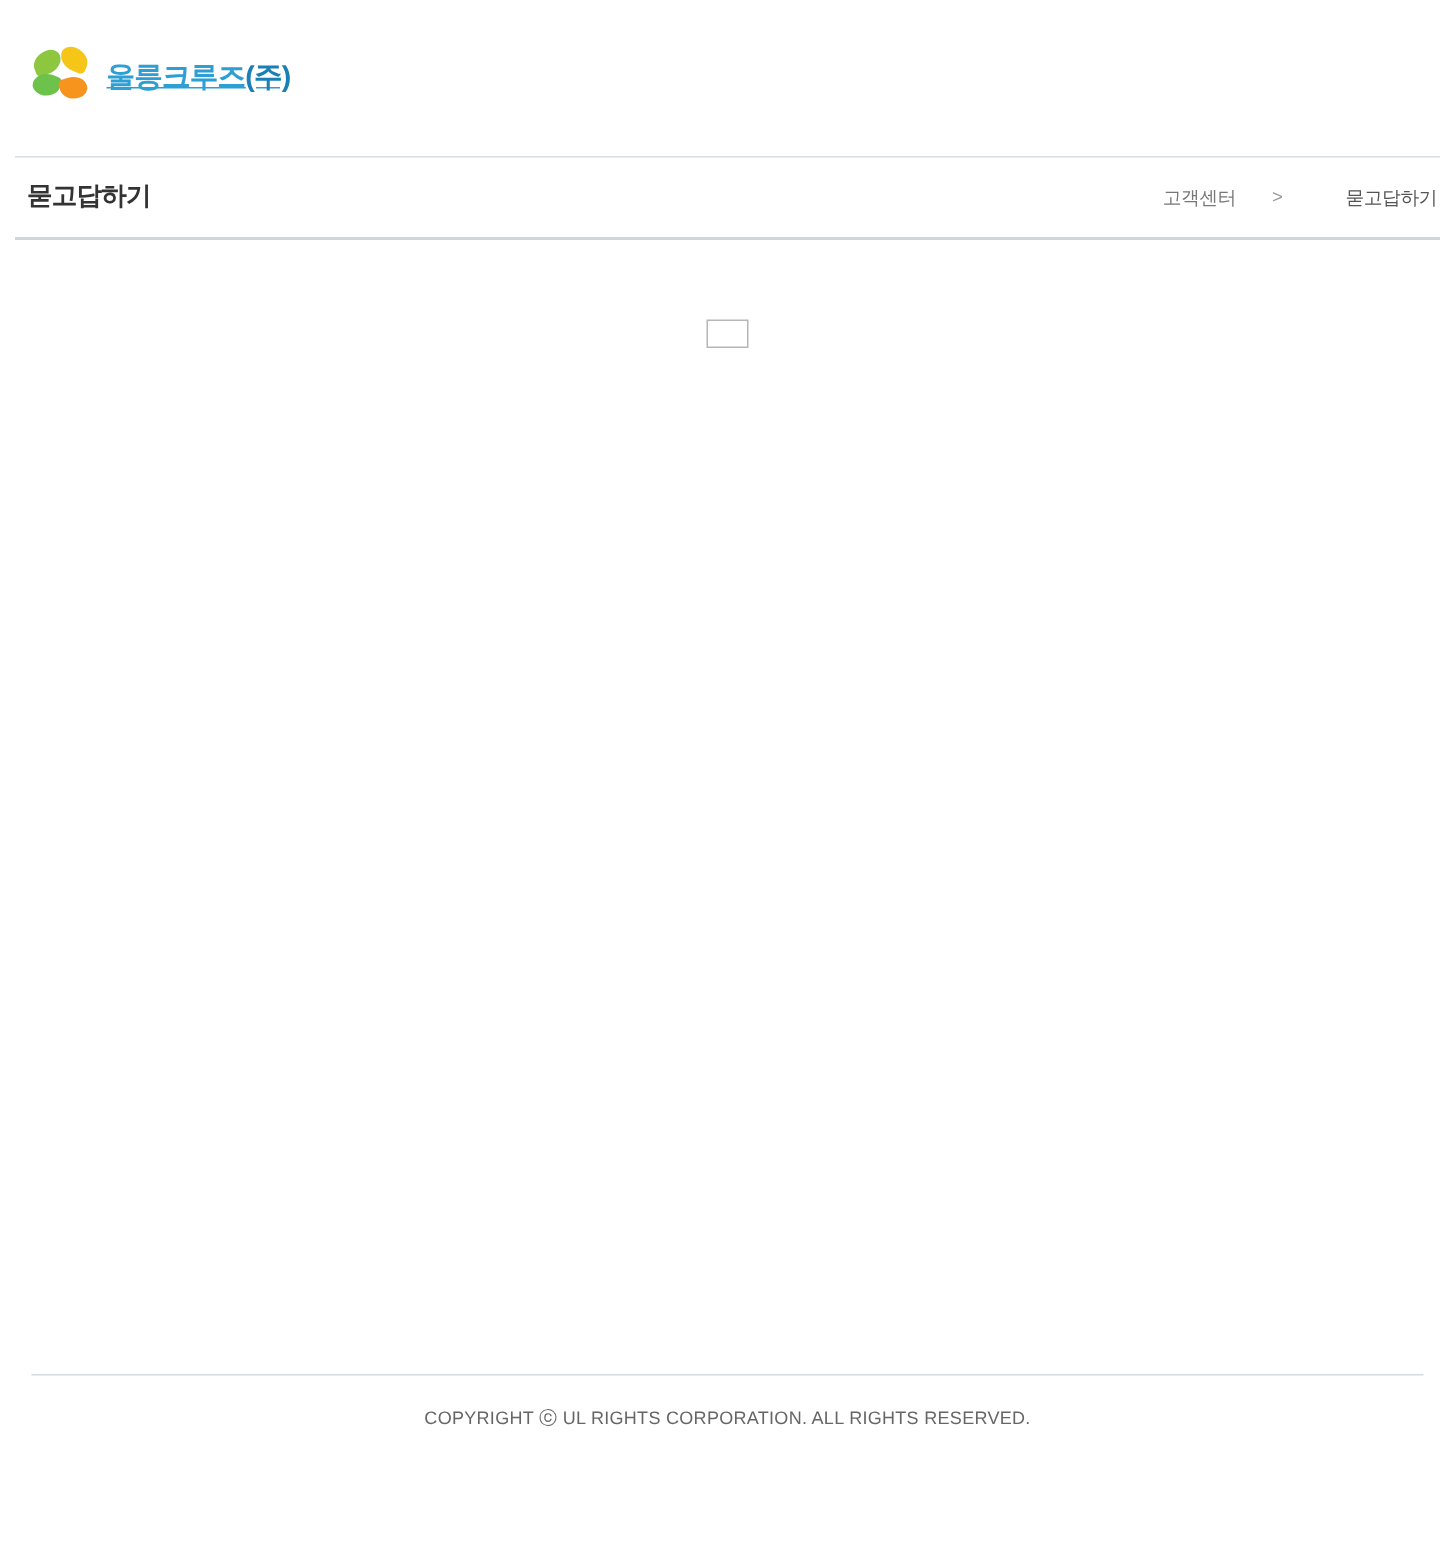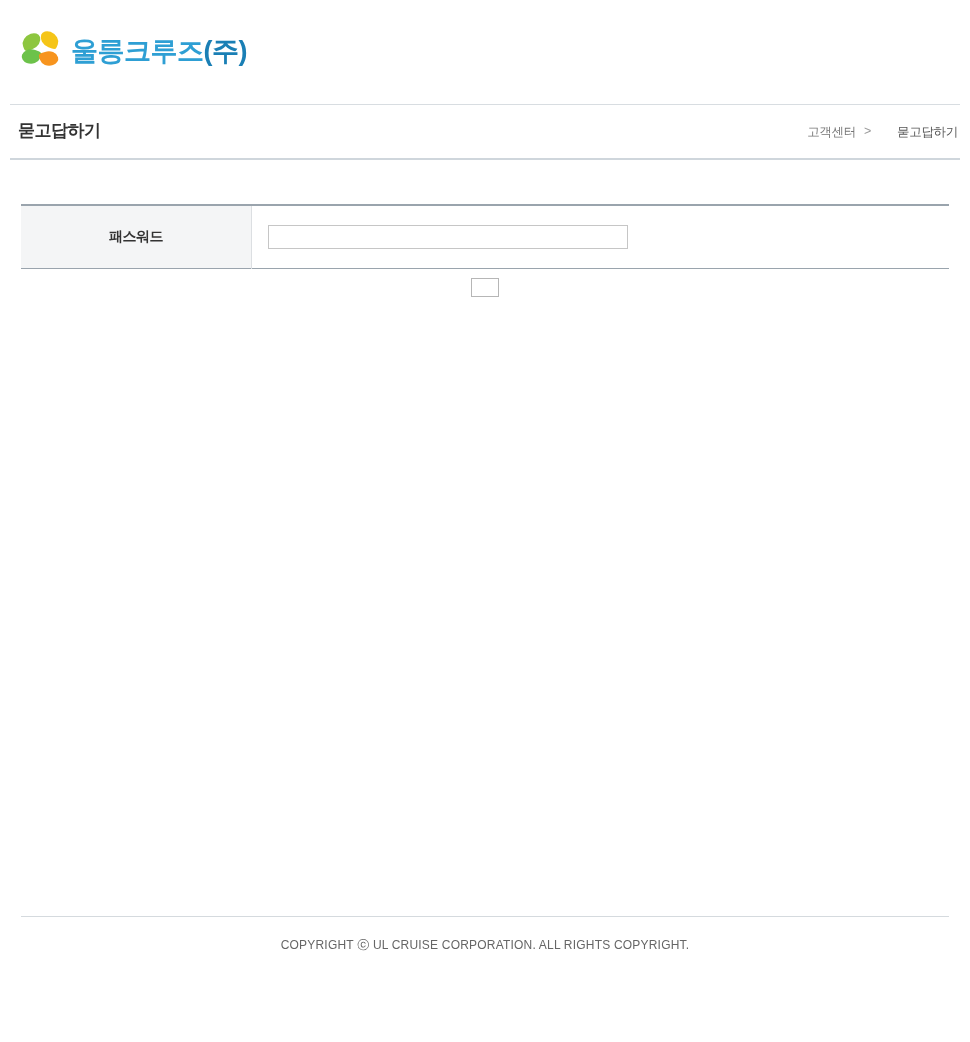--- a/index.html
+++ b/index.html
@@ -60,24 +60,25 @@
     border-radius: 60% 20% 60% 40%;
   }
   .logo-mark .p4 {
     width: 18px; height: 15px;
     background: #f7941e;
     left: 19px; top: 21px;
     transform: rotate(-18deg);
     border-radius: 20% 60% 40% 60%;
   }
   .logo-text {
-    font-size: 27px;
+    font-size: 19px;
     font-weight: bold;
     letter-spacing: -0.5px;
     color: #2e9fd4;
+    text-decoration: underline;
   }
   .logo-text .corp {
     color: #1a7fb5;
   }
 
   
   .titlebar {
     position: relative;
     margin: 0 10px;
     height: 53px;
@@ -96,21 +97,21 @@
   }
   .breadcrumb {
     position: absolute;
     right: 2px;
     top: 19px;
     font-size: 12.5px;
     color: #777777;
     letter-spacing: -0.3px;
     display: flex;
     align-items: flex-start;
-    gap: 6px;
+    gap: 22px;
   }
   .breadcrumb .sep {
     color: #999999;
     margin: 0 2px;
   }
   .breadcrumb .crumb-current {
     color: #555555;
     margin-left: 18px;
   }
 
@@ -203,30 +204,20 @@
 <div class="titlebar">
   <div class="page-title">묻고답하기</div>
   <div class="breadcrumb">
     <span>고객센터</span>
     <span class="sep">&gt;</span>
     <span class="crumb-current">묻고답하기</span>
   </div>
 </div>
 
 <div class="content">
-  <table class="pw-table">
-    <tbody>
-        <tr>
-      <th>패스워드</th>
-      <td>
-        <input class="pw-input" type="password" placeholder="" style="">
-      </td>
-    </tr>
-  </tbody>
-    </table>
   <div class="btn-row">
     <button class="btn-confirm"></button>
   </div>
 </div>
 
 <div class="footer">
-  <div class="copyright">COPYRIGHT ⓒ UL CRUISE CORPORATION. ALL RIGHTS COPYRIGHT.</div>
+  <div class="copyright">COPYRIGHT ⓒ UL RIGHTS CORPORATION. ALL RIGHTS RESERVED.</div>
 </div>
 
 </body></html>

